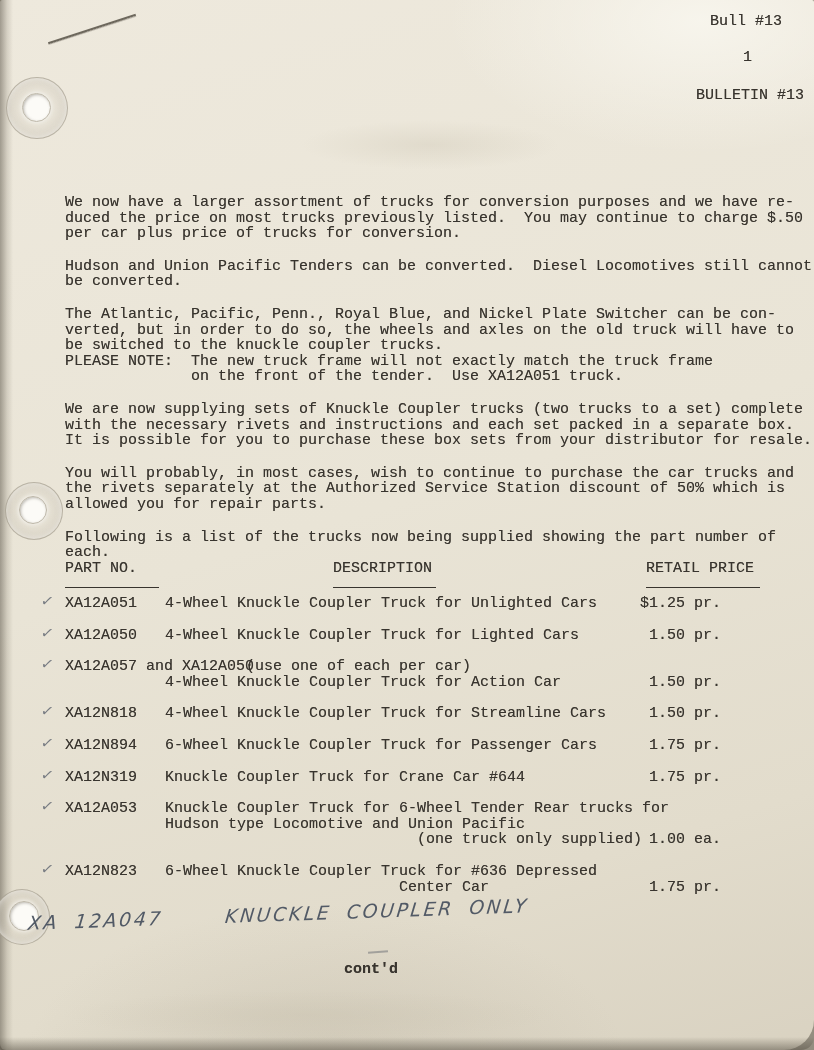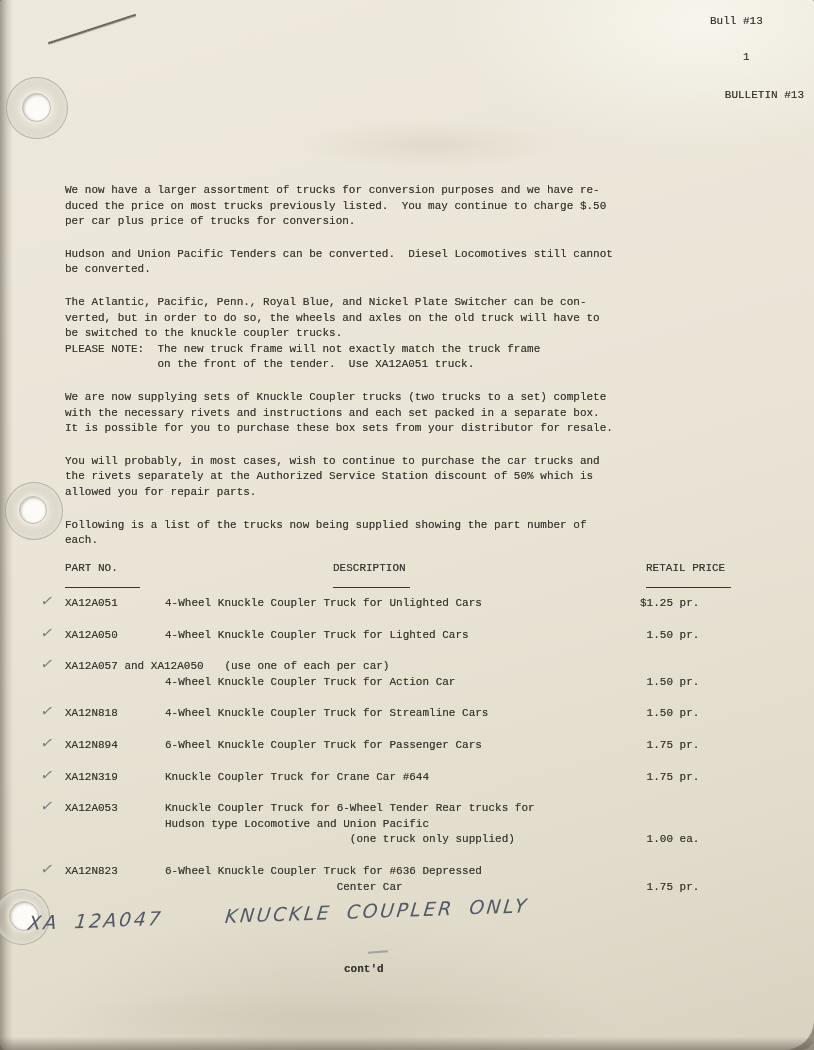--- a/index.html
+++ b/index.html
@@ -31,32 +31,32 @@
     box-shadow:inset 0 0 6px rgba(255,255,255,0.6);}
   .hole{position:absolute;border-radius:50%;background:#fcfbf7;
     border:1px solid #bdb7a8;
     box-shadow:inset 1px 1px 3px rgba(70,64,52,0.35), 0 0 4px rgba(255,255,255,0.8);}
 
   .scratch{position:absolute;left:46px;top:28px;width:92px;height:0;
     border-top:2px solid rgba(66,60,50,0.75);transform:rotate(-18deg);
     box-shadow:0 1px 0 rgba(66,60,50,0.25);}
 
   
-  pre,.tw{font-family:"Liberation Mono", monospace;font-size:11px;line-height:15.6px;
+  pre,.tw{font-family:"Liberation Mono", monospace;font-size:15px;line-height:15.6px;
     color:#38342e;margin:0;white-space:pre;text-shadow:0 0 0.5px rgba(45,41,35,0.55);}
 
   .corner-ref{position:absolute;top:14px;left:710px;}
   .page-num{position:absolute;top:50px;left:743px;}
 
   .doc-title{position:absolute;top:88px;left:0;width:804px;text-align:right;}
   .doc-subject{position:absolute;top:129px;left:0;width:804px;text-align:center;}
   .doc-subject .u{border-bottom:1.5px solid #38342e;padding:0 10px 3px 10px;}
 
   .body-copy{position:absolute;top:179px;left:65px;width:690px;}
-  .body-copy pre{margin:4px 0 17px 0;}
+  .body-copy pre{margin:16px 0 17px 0;}
 
   .parts-table{position:absolute;top:561px;left:65px;width:690px;}
   .thead{position:relative;height:16px;margin-bottom:19px;}
   .thead .h{position:absolute;top:0;border-bottom:1.5px solid #38342e;padding-bottom:10px;}
   .h-part{left:0;padding-right:22px;}
   .h-desc{left:268px;padding-right:4px;}
   .h-price{left:581px;padding-right:6px;}
 
   .trow{position:relative;margin-bottom:16px;min-height:15.6px;}
   .trow .part{position:absolute;left:0;top:0;}

